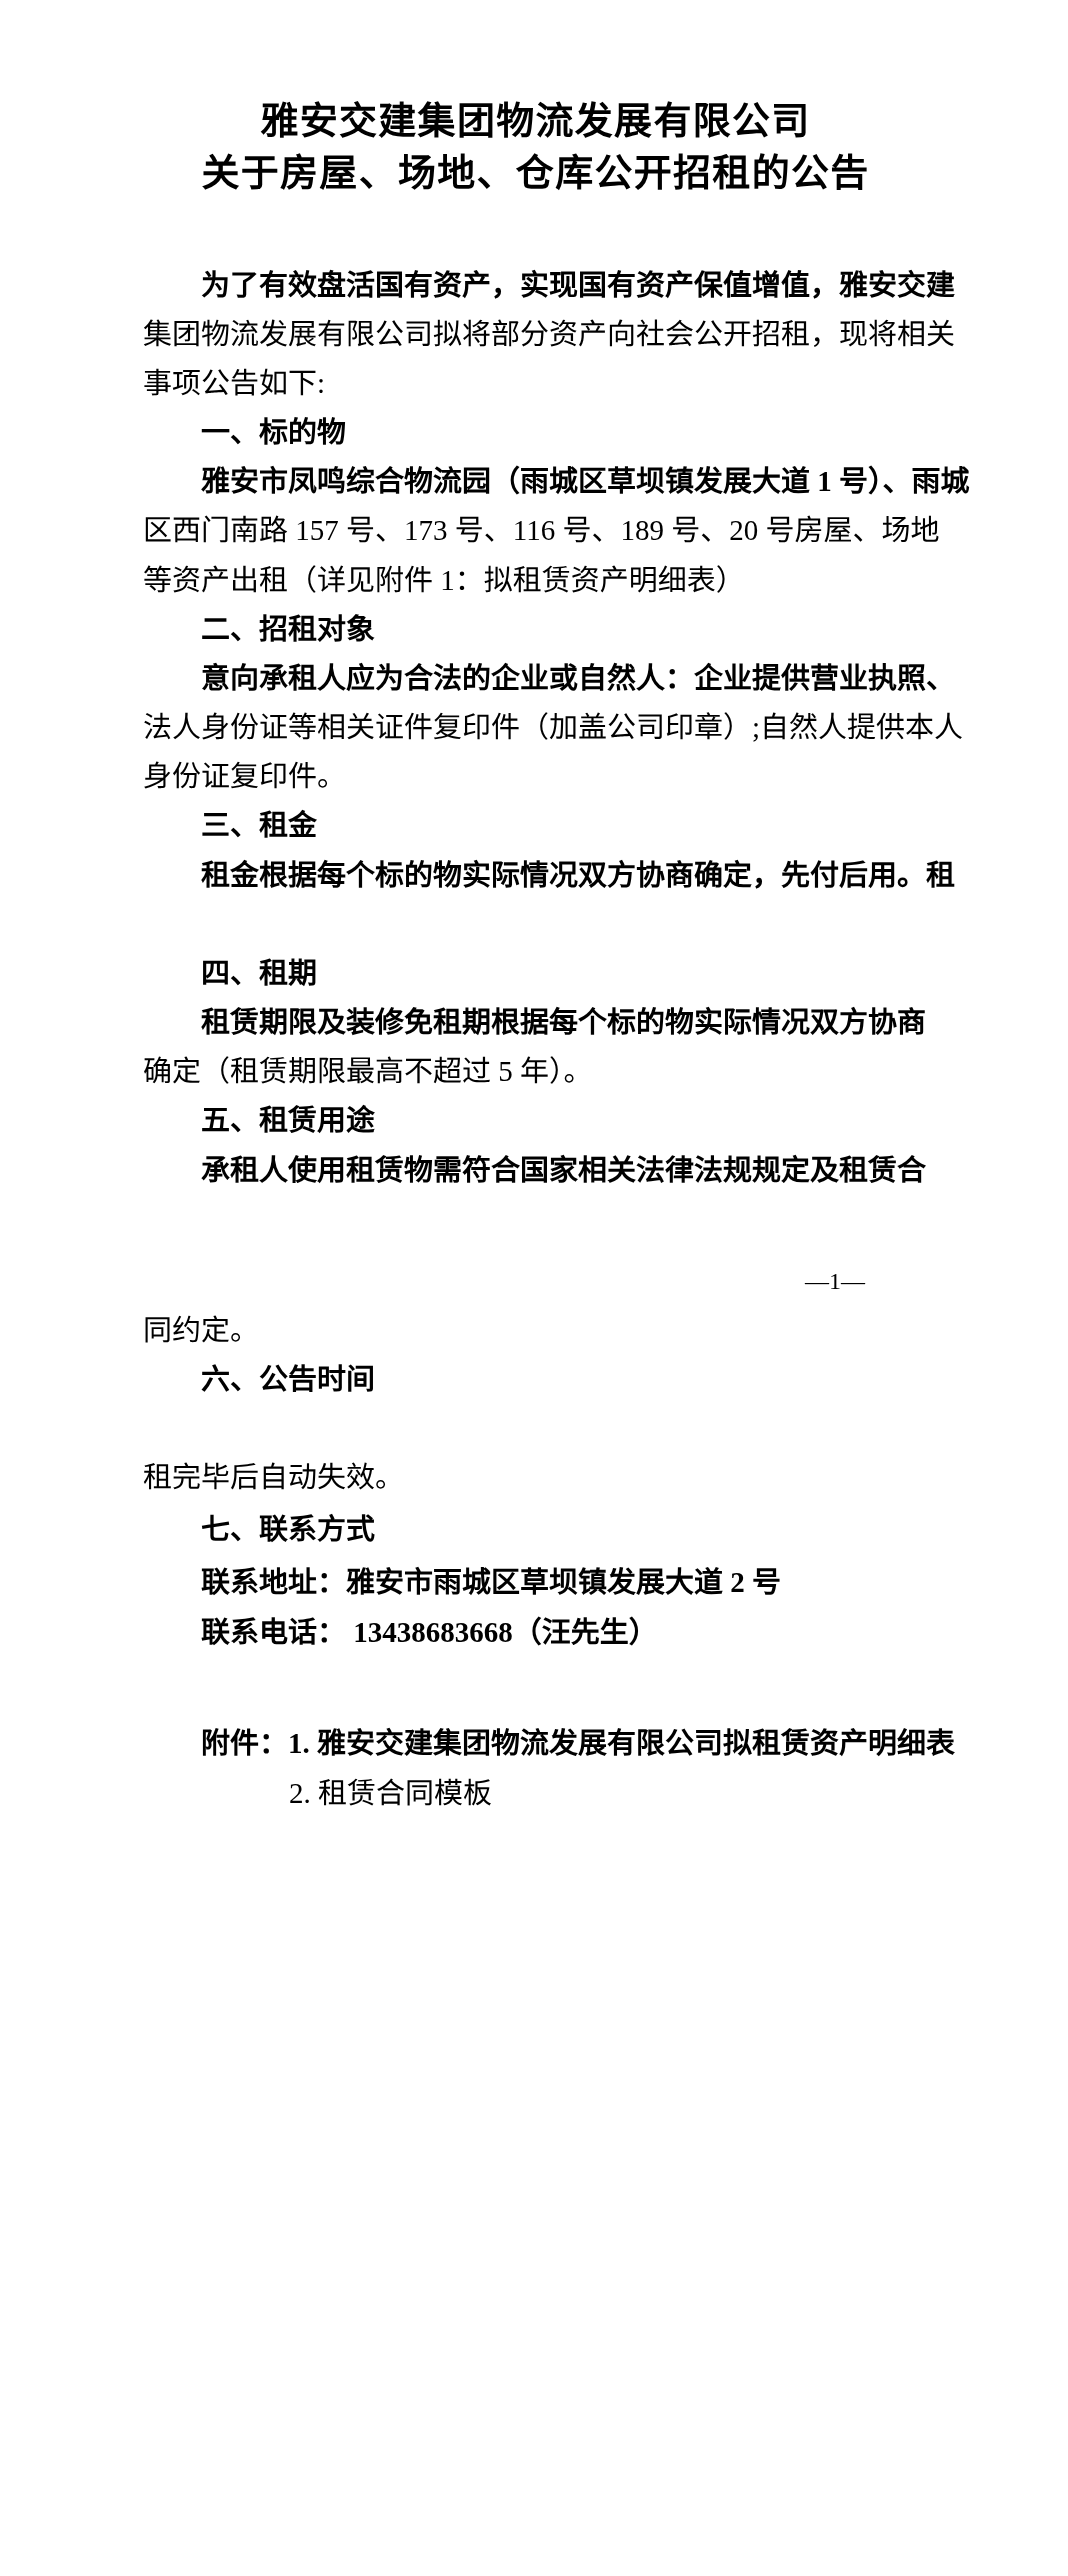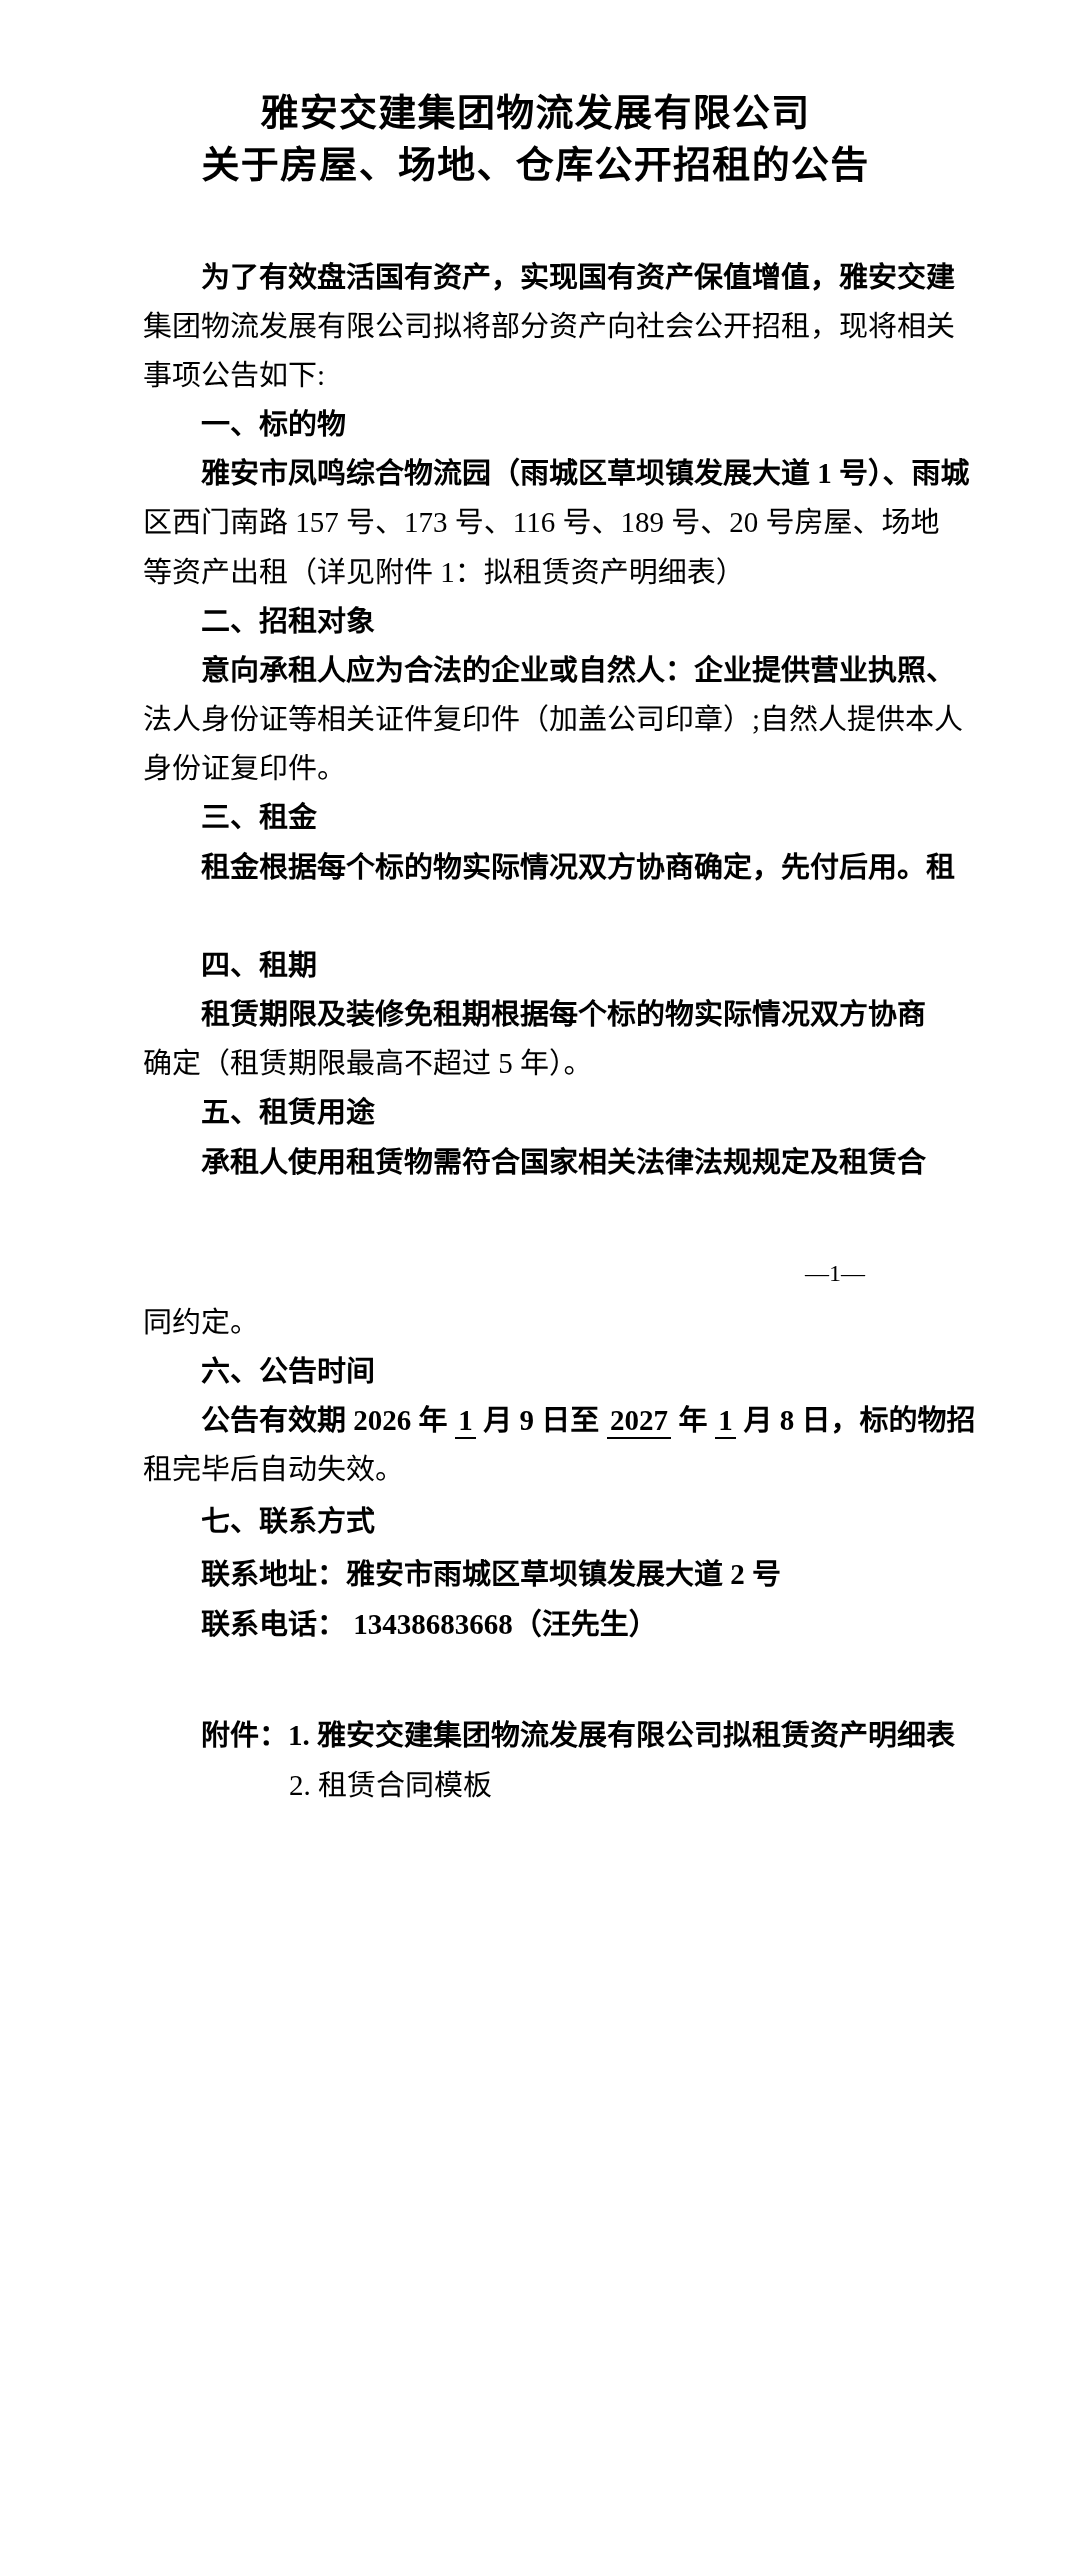--- a/index.html
+++ b/index.html
@@ -1,17 +1,17 @@
 <!DOCTYPE html>
 <html lang="zh-CN" style="font-size:10.8px"><head>
 <meta charset="utf-8">
 <style>
   html,body{margin:0;padding:0;background:#ffffff;}
   .page{position:relative;width:1069px;height:2018px;background:#ffffff;overflow:hidden;
-        font-family:"Liberation Serif","DejaVu Serif",serif;color:#000;}
+        font-family:"Liberation Serif","DejaVu Serif",serif;color:#000;margin-top:8px;}
   .line{position:absolute;white-space:nowrap;line-height:1;}
   .title{left:138px;width:795px;text-align:center;
          font-family:"Liberation Serif","DejaVu Serif",serif;
          font-weight:700;font-size:38px;letter-spacing:1.3px;}
   .body{font-size:29px;font-family:"Liberation Serif","DejaVu Serif",serif;}
   .heading{font-size:29px;font-weight:700;
            font-family:"Liberation Sans","DejaVu Sans",sans-serif;}
   .l-margin{left:143px;text-align:right;}
   .l-indent{left:201px;font-weight:bold;}
   .l-att2{left:289px;}
@@ -48,29 +48,20 @@
   <div class="line body l-margin" style="top:1049px">确定（租赁期限最高不超过 5 年）。</div>
 
   <div class="line heading l-indent" style="top:1098px">五、租赁用途</div>
   <div class="line body l-indent" style="top:1148px">承租人使用租赁物需符合国家相关法律法规规定及租赁合</div>
 
   <div class="line footer" style="top:1261px;left:805px">—1—</div>
 
   <div class="line body l-margin" style="top:1308px">同约定。</div>
 
   <div class="line heading l-indent" style="top:1357px">六、公告时间</div>
-  <div class="line body l-indent" style="top:1406px">
-    <span>公告有效期 2026 年</span>
-    <span class="u">1</span>
-    <span>月 9 日至</span>
-    <span class="u">2027</span>
-    <span>年</span>
-    <span class="u">1</span>
-    <span>月 8 日，标的物招</span>
-  </div>
   <div class="line body l-margin" style="top:1455px">租完毕后自动失效。</div>
 
   <div class="line heading l-indent" style="top:1507px">七、联系方式</div>
   <div class="line body l-indent" style="top:1560px">联系地址：雅安市雨城区草坝镇发展大道 2 号</div>
   <div class="line body l-indent" style="top:1610px">联系电话： 13438683668（汪先生）</div>
 
   <div class="line body l-indent" style="top:1721px">附件：1. 雅安交建集团物流发展有限公司拟租赁资产明细表</div>
   <div class="line body l-att2" style="top:1771px">2. 租赁合同模板</div>
 
   <div class="line footer" style="top:2462px;left:112px">—2—</div>

